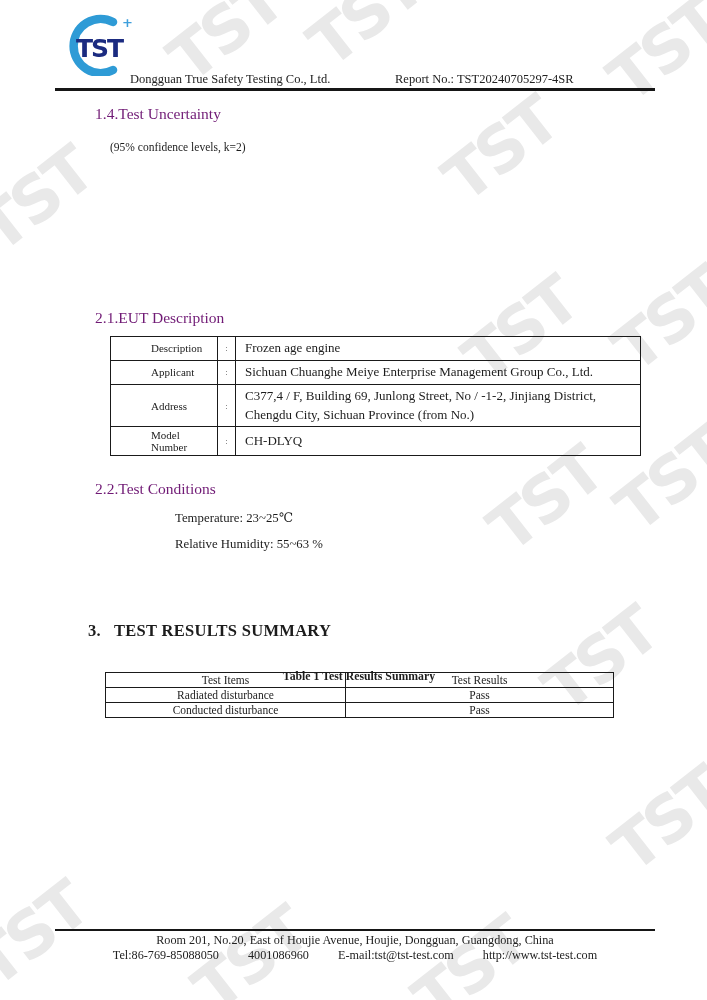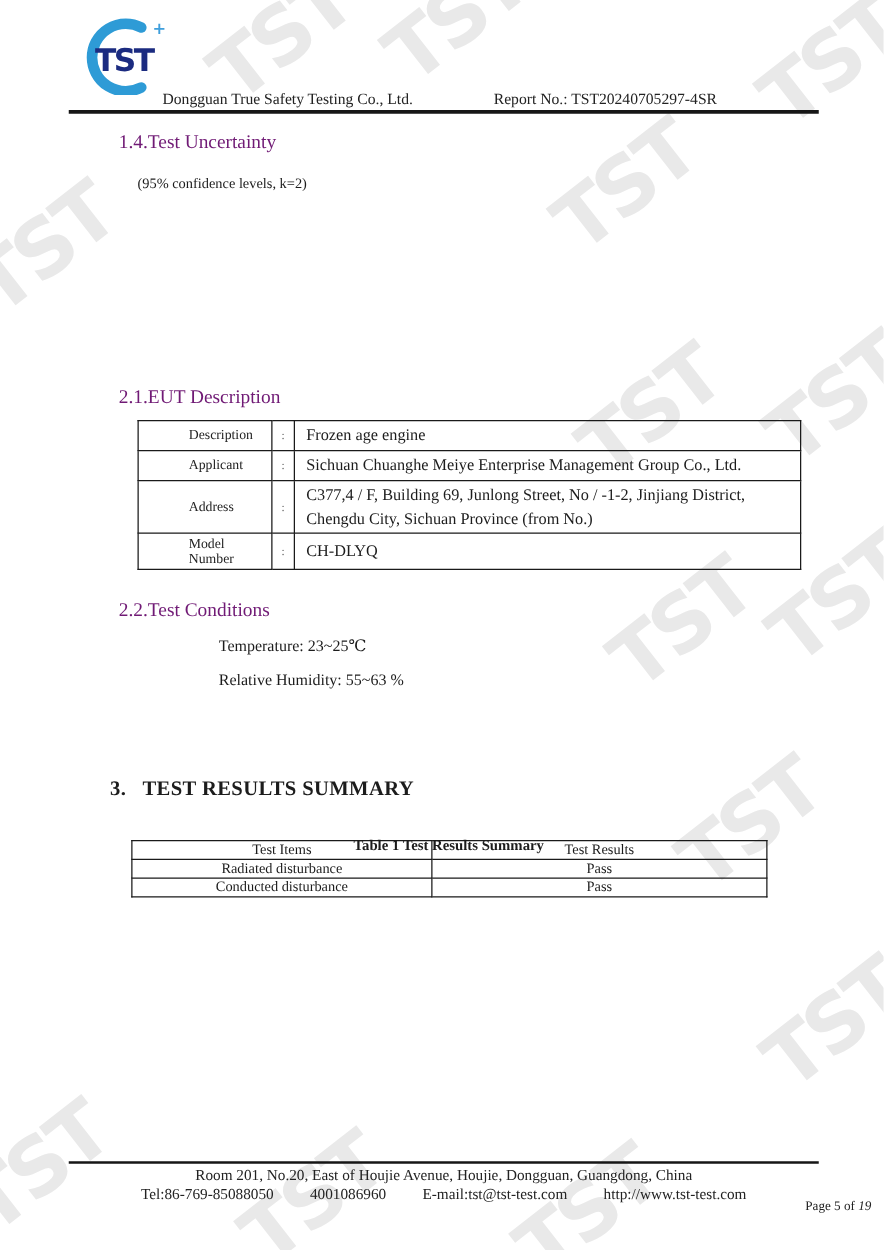--- a/index.html
+++ b/index.html
@@ -178,18 +178,15 @@
 
 
     <div class="footer-rule"></div>
     <div class="f-line f1">Room 201, No.20, East of Houjie Avenue, Houjie, Dongguan, Guangdong, China</div>
     <div class="f-line f2">
       <span>Tel:86-769-85088050</span>
       <span>4001086960</span>
       <span>E-mail:tst@tst-test.com</span>
       <span>http://www.tst-test.com</span>
     </div>
-    <div class="page-num">
-      <span>Page 5 of </span><span class="ital">19</span>
-    </div>
 
   </div>
 </div>
 
 </body></html>

